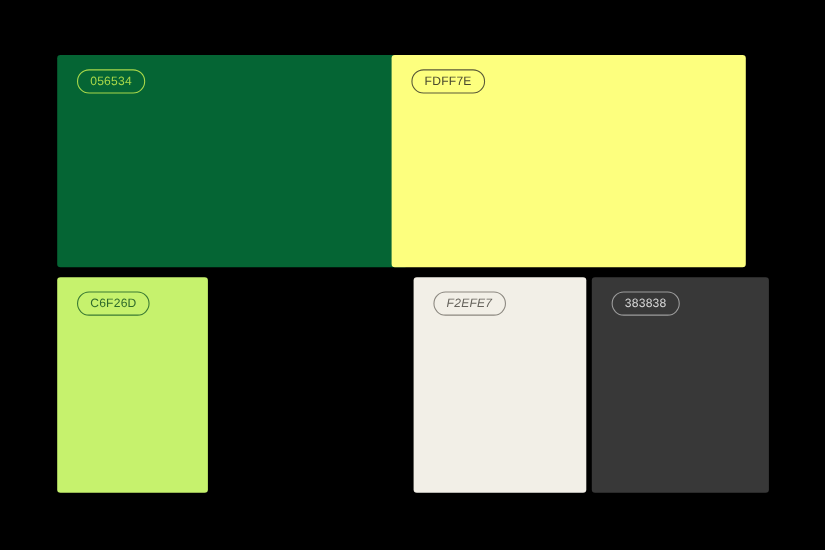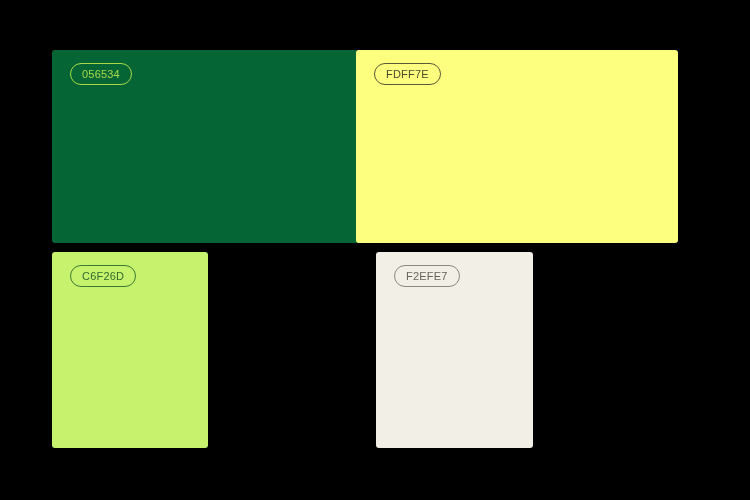--- a/index.html
+++ b/index.html
@@ -47,19 +47,22 @@
 </head>
 <body>
 
 <div id="palette-canvas" style="width: 750px; height: 500px; background: rgb(0, 0, 0);">
     <div class="swatch-card" style="left: 52px; top: 50px; width: 319px; height: 193px; background: rgb(5, 101, 52);">
       <div class="hex-pill" style="color: rgb(168, 216, 74); border-color: rgb(168, 216, 74);">056534</div>
     </div>
     <div class="swatch-card" style="left: 356px; top: 50px; width: 322px; height: 193px; background: rgb(253, 255, 126);">
       <div class="hex-pill" style="color: rgb(74, 74, 46); border-color: rgb(90, 90, 56);">FDFF7E</div>
     </div>
-    <div class="swatch-card" style="left: 52px; top: 252px; width: 156px; height: 196px; background: rgb(198, 242, 109); padding-left: 8px;">
+    <div class="swatch-card" style="left: 52px; top: 252px; width: 137px; height: 196px; background: rgb(198, 242, 109); padding-left: 8px;">
       <div class="hex-pill" style="color: rgb(47, 107, 43); border-color: rgb(58, 122, 51);">C6F26D</div>
     </div>
-    <div class="swatch-card" style="left: 376px; top: 252px; width: 157px; height: 196px; background: rgb(242, 239, 231);">
+    <div class="swatch-card" style="left: 376px; top: 252px; width: 157px; height: 196px; background: rgb(242, 239, 231); font-style: italic;">
       <div class="hex-pill" style="color: rgb(102, 99, 92); border-color: rgb(140, 136, 128);">F2EFE7</div>
+    </div>
+    <div class="swatch-card" style="left: 538px; top: 252px; width: 161px; height: 196px; background: rgb(56, 56, 56);">
+      <div class="hex-pill" style="color: rgb(214, 214, 214); border-color: rgb(156, 156, 156);">383838</div>
     </div>
   </div>
 
 </body></html>

